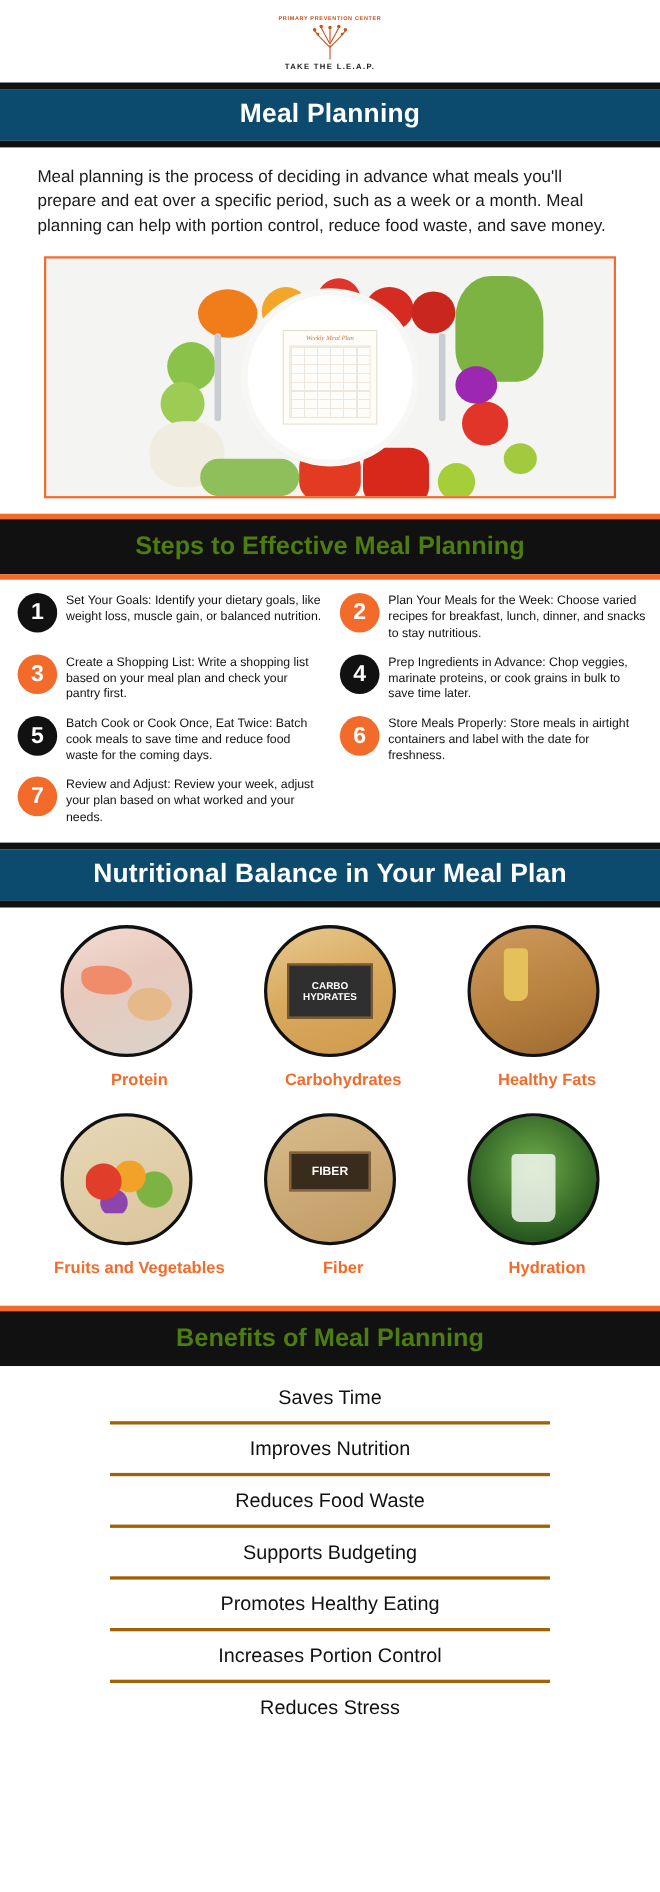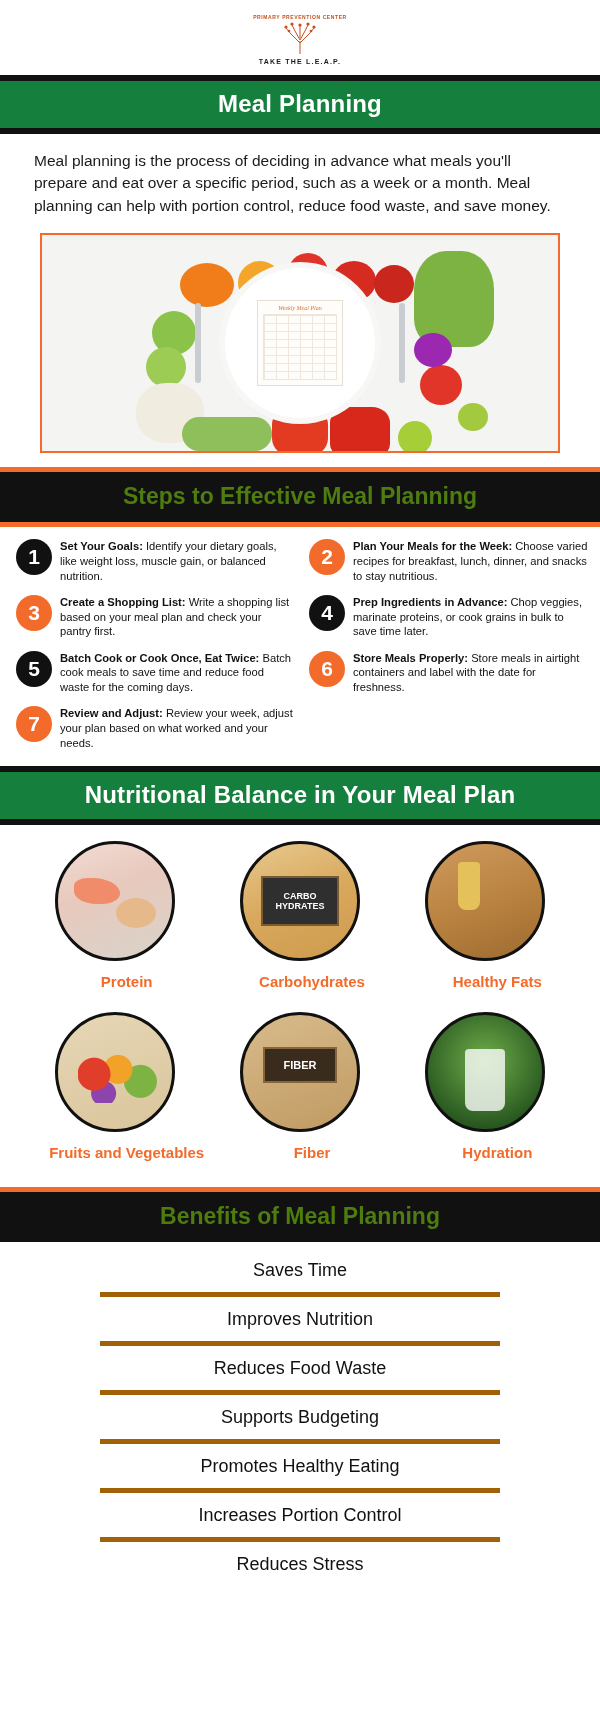--- a/index.html
+++ b/index.html
@@ -31,21 +31,21 @@
     font-weight: bold;
     letter-spacing: 1.2px;
     color: #1a1a1a;
     margin-top: 3px;
   }
 
   
   .band-wrap { width: 100%; }
   .band-rule { height: 5px; background: #F26B2A; width: 100%; }
   .band-orange {
-    background: #15803d;
+    background: #0c4a6e;
     color: #ffffff;
     text-align: center;
     font-size: 24px;
     font-weight: bold;
     padding: 9px 0 10px 0;
     letter-spacing: 0.2px;
   }
   .band-black {
     background: #111111;
     color: #4d7c0f;
@@ -138,21 +138,21 @@
     width: 36px; height: 36px;
     border-radius: 50%;
     background: #F26B2A;
     color: #ffffff;
     font-size: 21px; font-weight: bold;
     display: flex; align-items: center; justify-content: center;
     margin-top: 2px;
   }
   .step-num.dark { background: #111111; }
   .step-text { font-size: 11.2px; line-height: 1.3; color: #111; padding-top: 2px; }
-  .step-text b { font-weight: bold; text-align: right; }
+  .step-text b { font-weight: normal; text-align: right; }
 
   
   .nutrition {
     padding: 16px 22px 10px 22px;
     display: grid;
     grid-template-columns: repeat(3, 1fr);
     row-gap: 6px;
   }
   .nut-cell { display: flex; flex-direction: column; align-items: center; }
   .nut-circle {
@@ -213,21 +213,21 @@
     border-radius:4px 4px 8px 8px;
   }
 
   
   .benefits { padding: 6px 0 20px 0; background:#ffffff; }
   .benefit {
     text-align: center;
     font-size: 18px;
     padding: 12px 0 11px 0;
     color: #111111;
-    border-bottom: 5px solid #a16207;
+    border-bottom: 3px solid #a16207;
     margin: 0 100px;
   }
   .benefit:last-child { border-bottom: none; }
 </style>
 </head>
 <body>
 
 <div class="page">
 
   <div class="logo-block">

